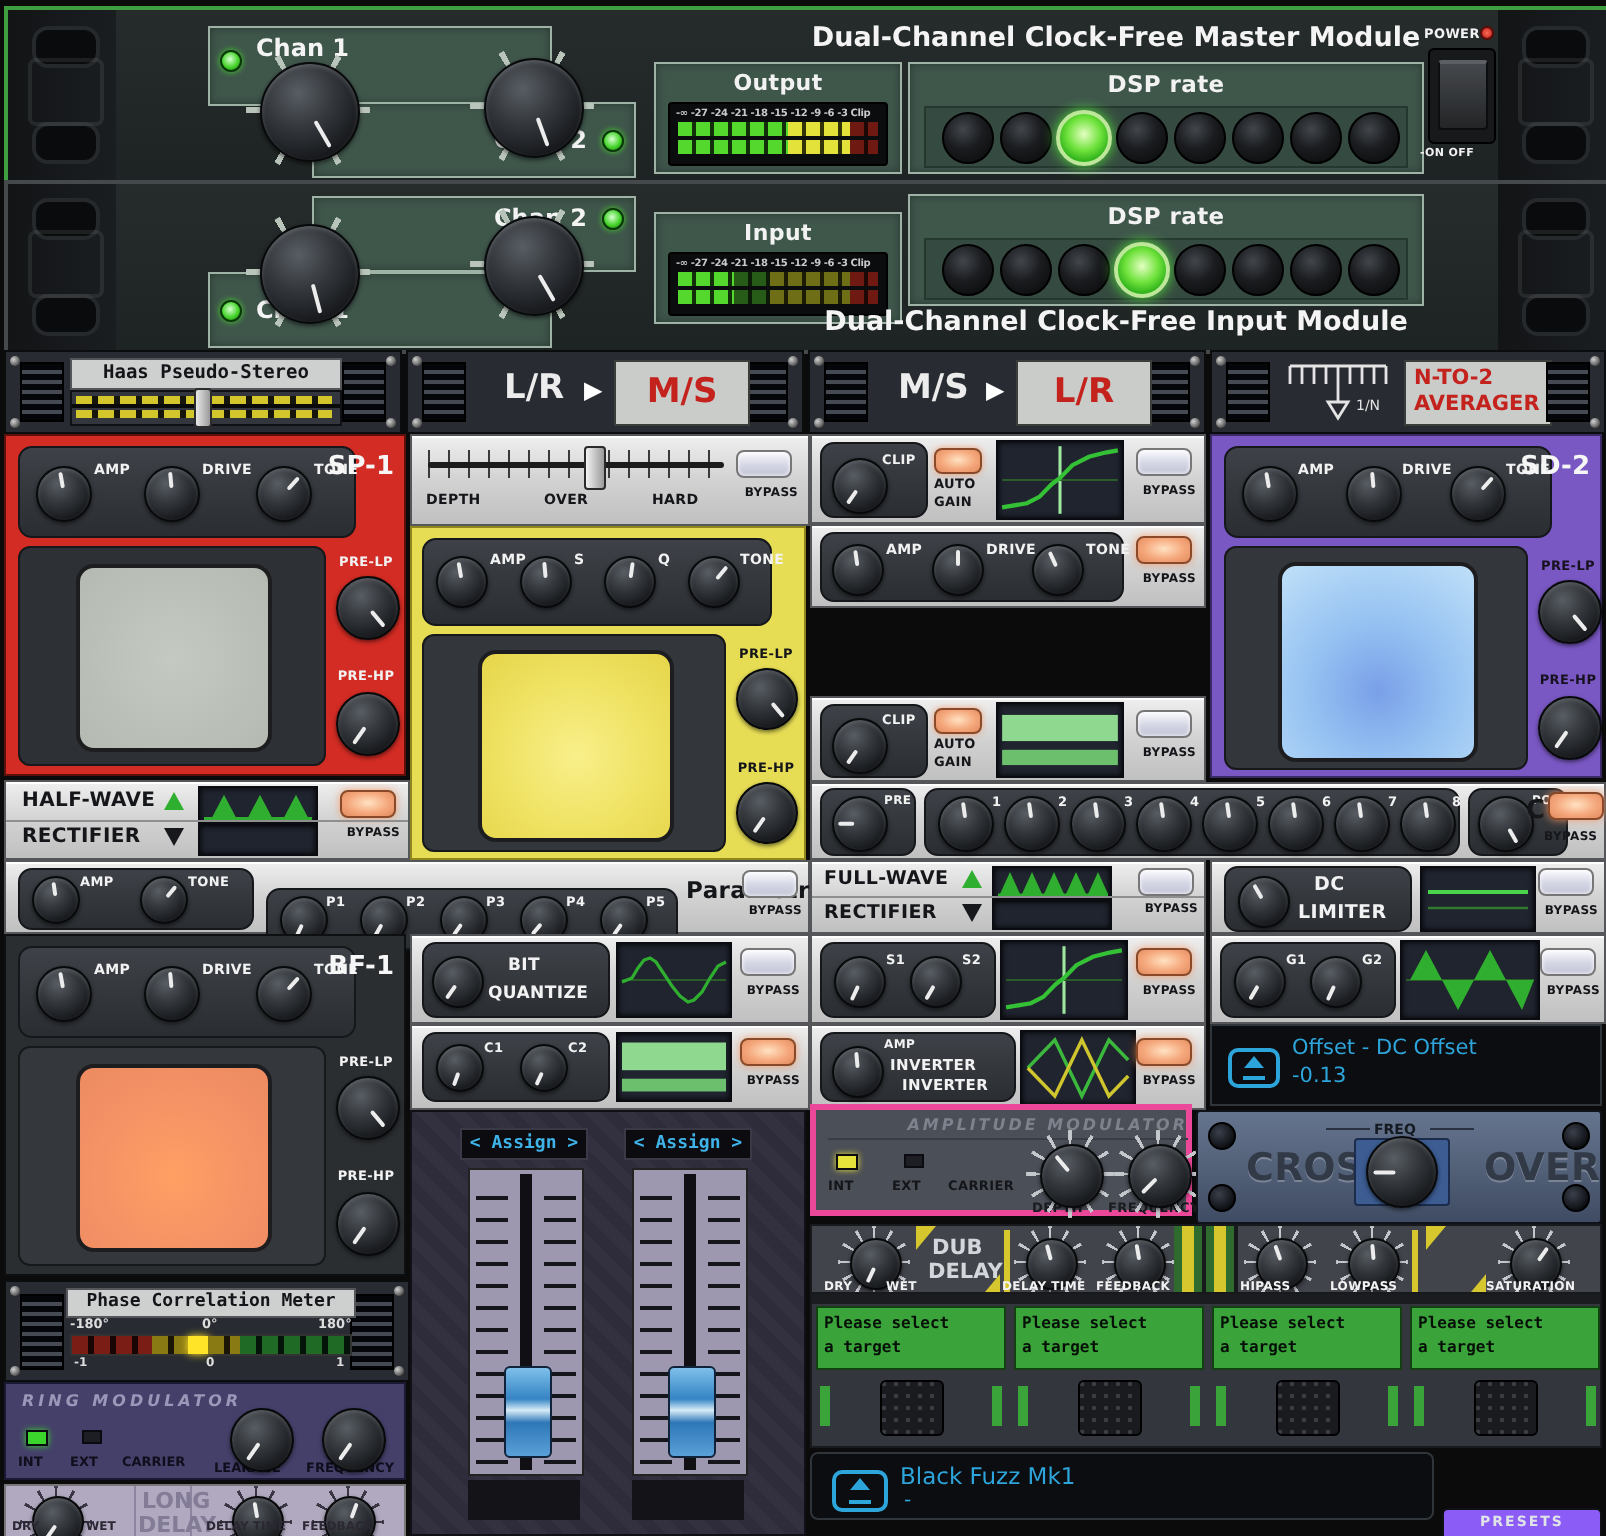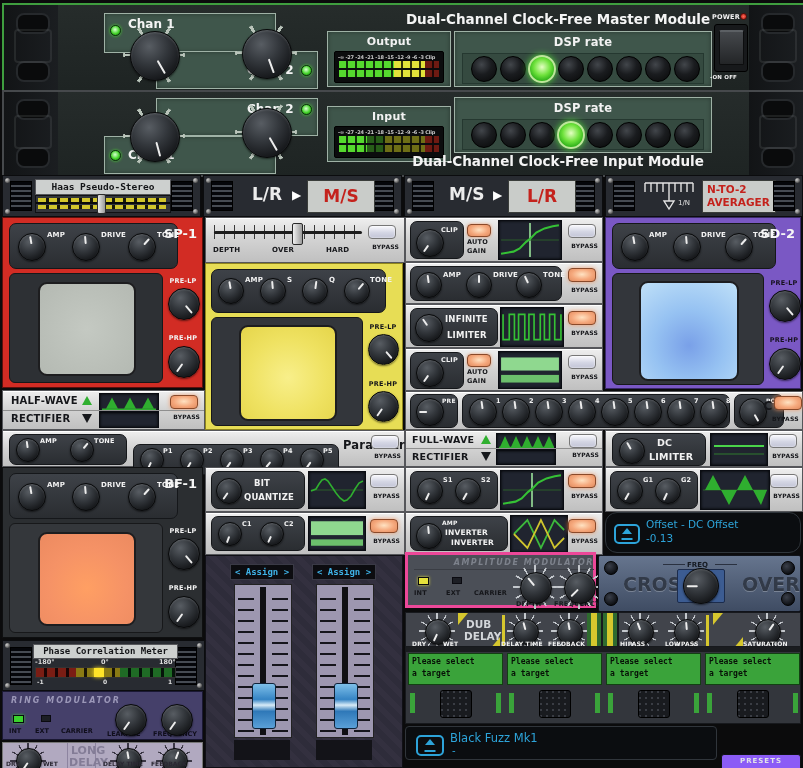--- a/index.html
+++ b/index.html
@@ -378,36 +378,20 @@
       <span class="kl" style="left:82px;top:4px;">DRIVE</span>
       <div class="k" style="left:105px;top:5px;width:24px;height:24px;--r:-25deg;">
           <i></i>
         </div>
       <span class="kl" style="left:132px;top:4px;">TONE</span>
     </div>
     <span class="bp on" style="right:6px;top:5px;"></span>
     <span class="byl" style="right:4px;top:23px;">BYPASS</span>
   </div>
 
-  <div class="strip" style="left:405px;top:304px;width:196px;height:42px;">
-    <div class="kp" style="left:4px;top:3px;width:86px;height:36px;">
-      <div class="k" style="left:4px;top:5px;width:26px;height:26px;--r:-35deg;">
-          <i></i>
-        </div>
-      <span class="kl" style="left:34px;top:5px;font-size:8.5px;">INFINITE</span>
-      <span class="kl" style="left:36px;top:21px;font-size:8.5px;">LIMITER</span>
-    </div>
-    <div class="gb" style="left:94px;top:2px;width:62px;height:38px;">
-      <svg viewBox="0 0 60 36" preserveAspectRatio="none">
-        <path d="M2,6 V30 H8 V6 H13 V30 H17 V6 H23 V30 H27 V6 H32 V30 H38 V6 H42 V30 H47 V6 H52 V30 H58 V6" fill="none" stroke="#35c135" stroke-width="1.6"></path>
-      </svg>
-    </div>
-    <span class="bp on" style="right:6px;top:6px;"></span>
-    <span class="byl" style="right:4px;top:24px;">BYPASS</span>
-  </div>
 
   <div class="strip" style="left:405px;top:348px;width:196px;height:41px;">
     <div class="kp" style="left:4px;top:3px;width:52px;height:35px;">
       <div class="k" style="left:5px;top:6px;width:26px;height:26px;--r:215deg;">
           <i></i>
         </div>
       <span class="kl" style="left:30px;top:3px;font-size:6.5px;">CLIP</span>
     </div>
     <span class="ab" style="left:61px;top:5px;"></span>
     <span class="bl" style="left:61px;top:19px;font-size:6.5px;">AUTO</span>
@@ -725,21 +709,21 @@
     <div class="gb" style="left:104px;top:2px;width:56px;height:36px;">
       <svg viewBox="0 0 58 36" preserveAspectRatio="none">
         <polyline points="3,18 17,4 31,32 45,4 55,14" stroke="#3cb83c" fill="none" stroke-width="1.8"></polyline>
         <polyline points="3,18 17,32 31,4 45,32 55,22" stroke="#cfc52e" fill="none" stroke-width="1.8"></polyline>
       </svg>
     </div>
     <span class="bp on" style="right:6px;top:6px;"></span>
     <span class="byl" style="right:4px;top:24px;">BYPASS</span>
   </div>
 
-  <div class="a" style="left:605px;top:512px;width:196px;height:41px;background:#0b0d10;border:1px solid #2f353b;border-radius:12px;box-sizing:border-box;">
+  <div class="a" style="left:605px;top:512px;width:196px;height:41px;background:#0b0d10;border:1px solid #2f353b;border-radius:0;box-sizing:border-box;">
     <div class="ejicon" style="left:8px;top:11px;width:22px;height:16px;">
         <b></b>
         <u></u>
       </div>
     <span class="cyantxt" style="left:40px;top:5px;font-size:10.5px;font-weight:normal;">Offset - DC Offset</span>
     <span class="cyantxt" style="left:40px;top:19px;font-size:10.5px;font-weight:normal;">-0.13</span>
   </div>
 
   <div class="a" style="left:205px;top:555px;width:198px;height:213px;background:repeating-linear-gradient(45deg,#2e2c3a 0 6px,#33303f 6px 12px);border:1px solid #101016;box-sizing:border-box;">
 

